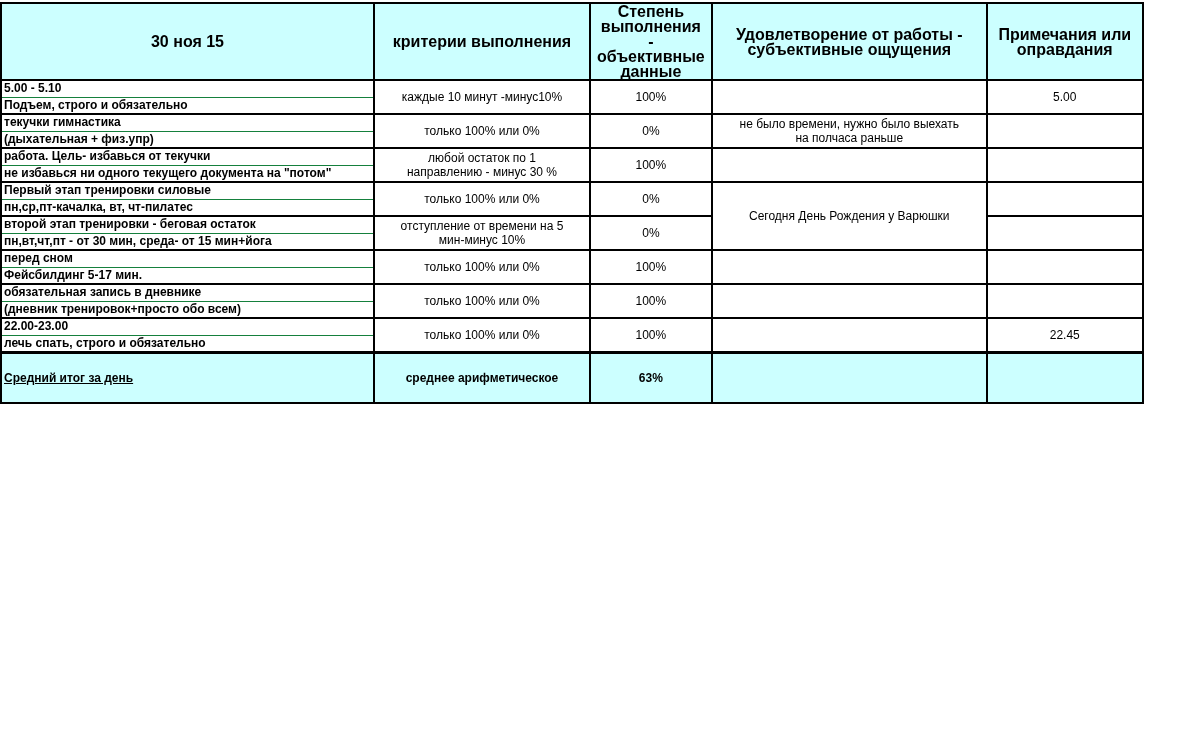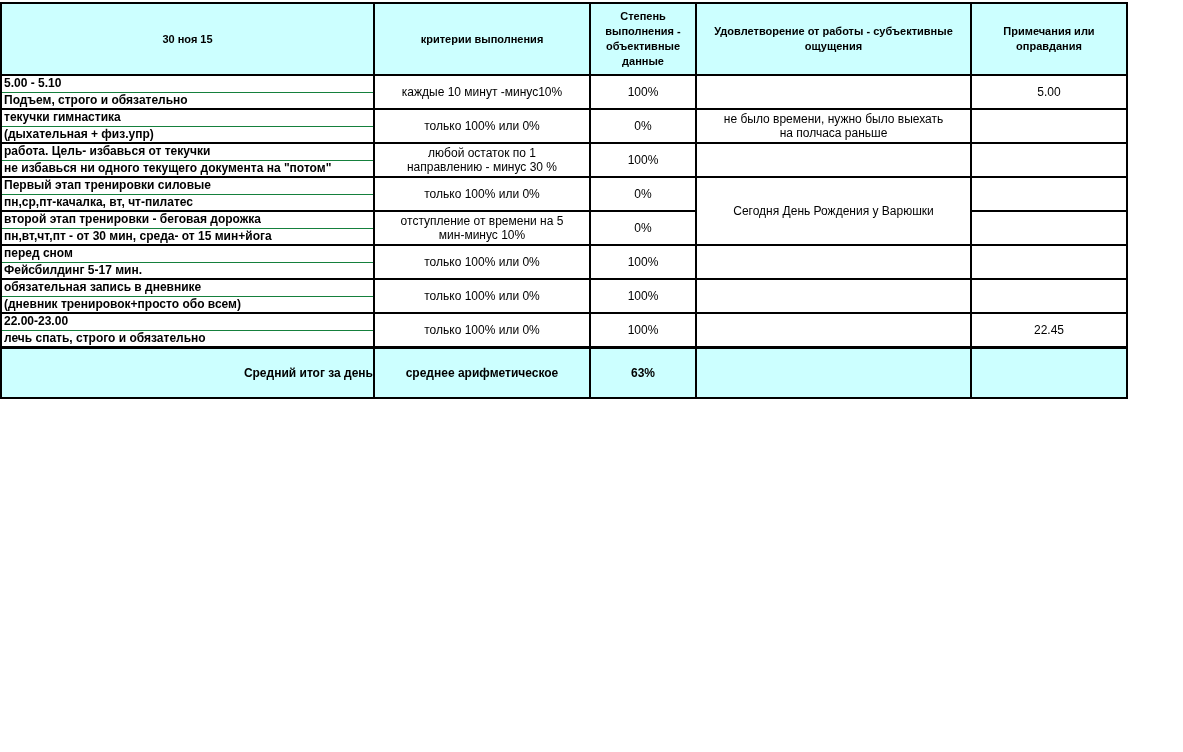--- a/index.html
+++ b/index.html
@@ -15,21 +15,21 @@
     margin: 2px 0 0 0;
   }
   table.journal th, table.journal td {
     border: 2px solid #000000;
     overflow: hidden;
     vertical-align: middle;
   }
   
   th.hdr {
     background: #ccffff;
-    font-size: 11px;
+    font-size: 16px;
     font-weight: bold;
     text-align: center;
     line-height: 15px;
     padding: 0 6px;
   }
   tr.header-row { height: 72px; }
   th.hdr-satisfaction { padding: 0 16px; }
   
   tr.data-row { height: 30px; }
   td.task-cell { vertical-align: top; padding: 0; }
@@ -54,23 +54,24 @@
   td.thin-t { border-top-width: 1px; }
   
   tr.summary-row { height: 50px; }
   tr.summary-row td {
     background: #ccffff;
     border-top-width: 3px;
     font-weight: bold;
     font-size: 12px;
   }
   td.summary-label {
-    text-align: right;
-    padding-left: 14px;
+    text-align: left;
+    padding-left: 2px;
     white-space: nowrap;
+    text-decoration: underline;
   }
 </style>
 </head>
 <body>
 
 <table class="journal">
   <colgroup>
     <col style="width:373px">
     <col style="width:216px">
     <col style="width:106px">
@@ -122,21 +123,21 @@
         <div class="task-line">Первый этап тренировки силовые</div>
         <div class="task-line second">пн,ср,пт-качалка, вт, чт-пилатес</div>
       </td>
       <td class="c">только 100% или 0%</td>
       <td class="c thin-b">0%</td>
       <td class="c" rowspan="2">Сегодня День Рождения у Варюшки</td>
       <td class="c thin-b"></td>
     </tr>
     <tr class="data-row">
       <td class="task-cell">
-        <div class="task-line">второй этап тренировки - беговая дорожка</div>
+        <div class="task-line">второй этап тренировки - беговая остаток</div>
         <div class="task-line second">пн,вт,чт,пт - от 30 мин, среда- от 15 мин+йога</div>
       </td>
       <td class="c">отступление от времени на 5 мин-минус 10%</td>
       <td class="c thin-t">0%</td>
       <td class="c thin-t"></td>
     </tr>
     <tr class="data-row">
       <td class="task-cell">
         <div class="task-line">перед сном</div>
         <div class="task-line second">Фейсбилдинг 5-17 мин.</div>

